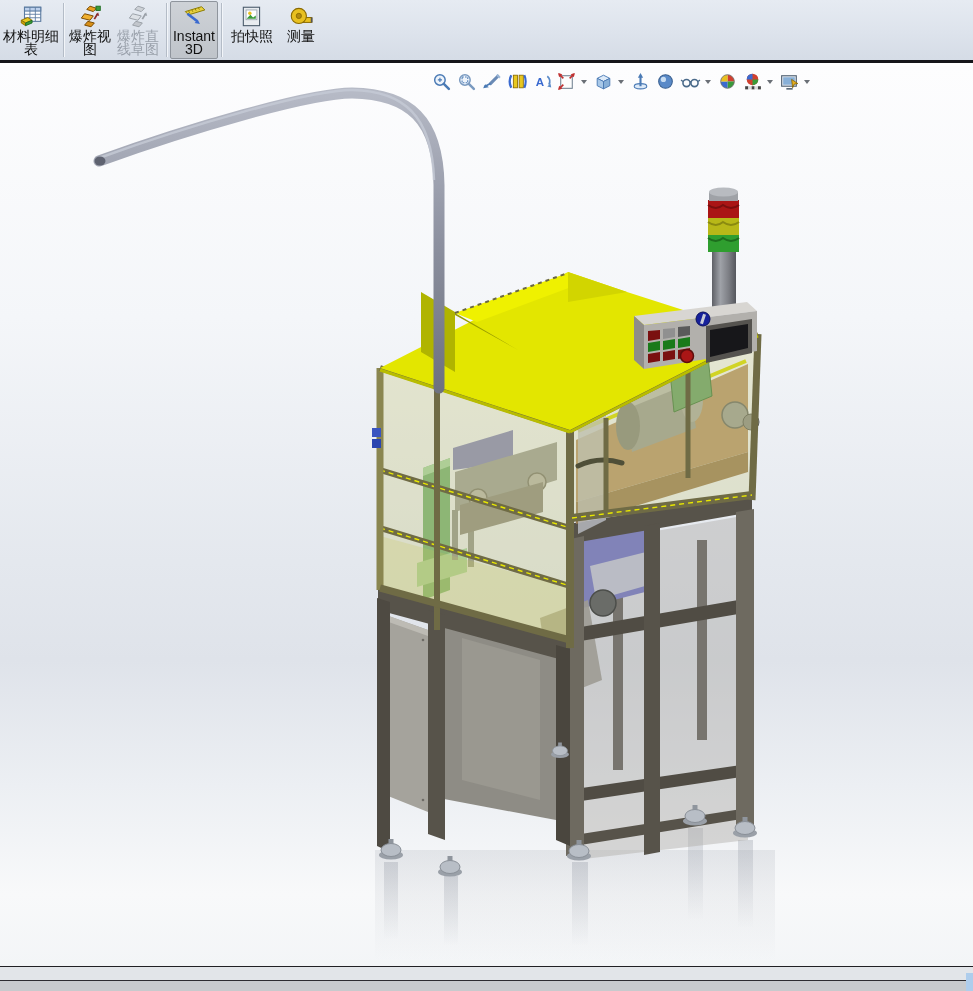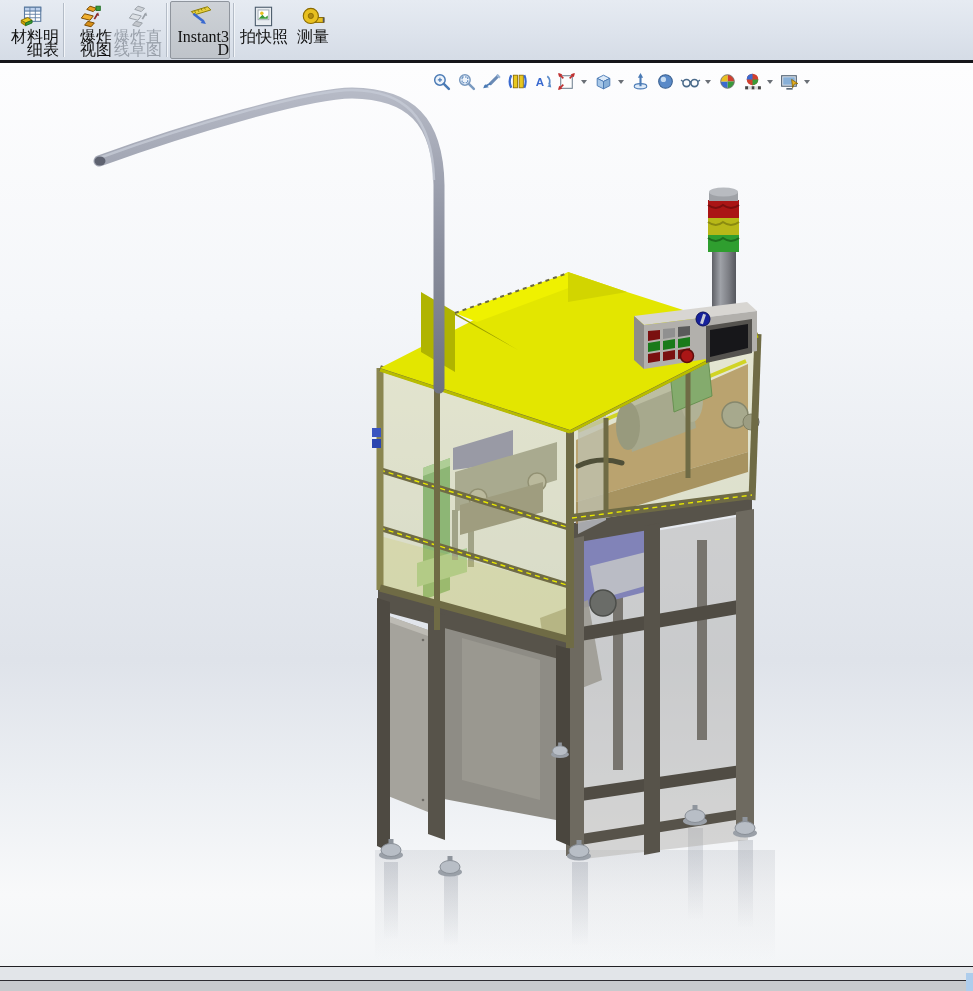--- a/index.html
+++ b/index.html
@@ -9,26 +9,26 @@
 
   
   .toolbar { position:absolute; left:0; top:0; width:973px; height:63px;
     background:linear-gradient(180deg,#e6ebf2 0%,#dde3ec 55%,#d5dce6 100%);
     border-bottom:3px solid #16161a;
     display:flex; align-items:flex-start; padding:1px 0 0 2px; }
   .tb { display:flex; flex-direction:column; align-items:center;
     border:1px solid transparent; background:transparent; height:58px;
     padding-top:2px; cursor:default; font-family:inherit; }
   .tb .tbicon { width:26px; height:26px; display:block; flex:0 0 auto; }
-  .tb .tblabel { font-size:16px; line-height:13px; color:#111; text-align:right;
-    white-space:normal; word-break:break-all;font-family:Liberation Serif, serif; }
+  .tb .tblabel { font-size:14px; line-height:13px; color:#111; text-align:center;
+    white-space:normal; word-break:break-all; }
   .tb.w-bom   { width:58px; }
   .tb.w-ev    { width:46px; }
   .tb.w-els   { width:50px; }
-  .tb.w-i3d   { width:60px; }
+  .tb.w-i3d   { width:48px; }
   .tb.w-sp    { width:68px; }
   .tb.w-snap  { width:54px; }
   .tb.w-meas  { width:44px; }
   .tb.disabled .tblabel { color:#9aa1ab; }
   .tb.pressed { background:linear-gradient(180deg,#ced2d7,#bfc4ca);
     border:1px solid #8f959d; border-radius:2px; }
   .sep { width:1px; height:54px; margin:2px 3px 0 3px;
     background:#b4bcc7; box-shadow:1px 0 0 #f2f5f9; }
 
   

